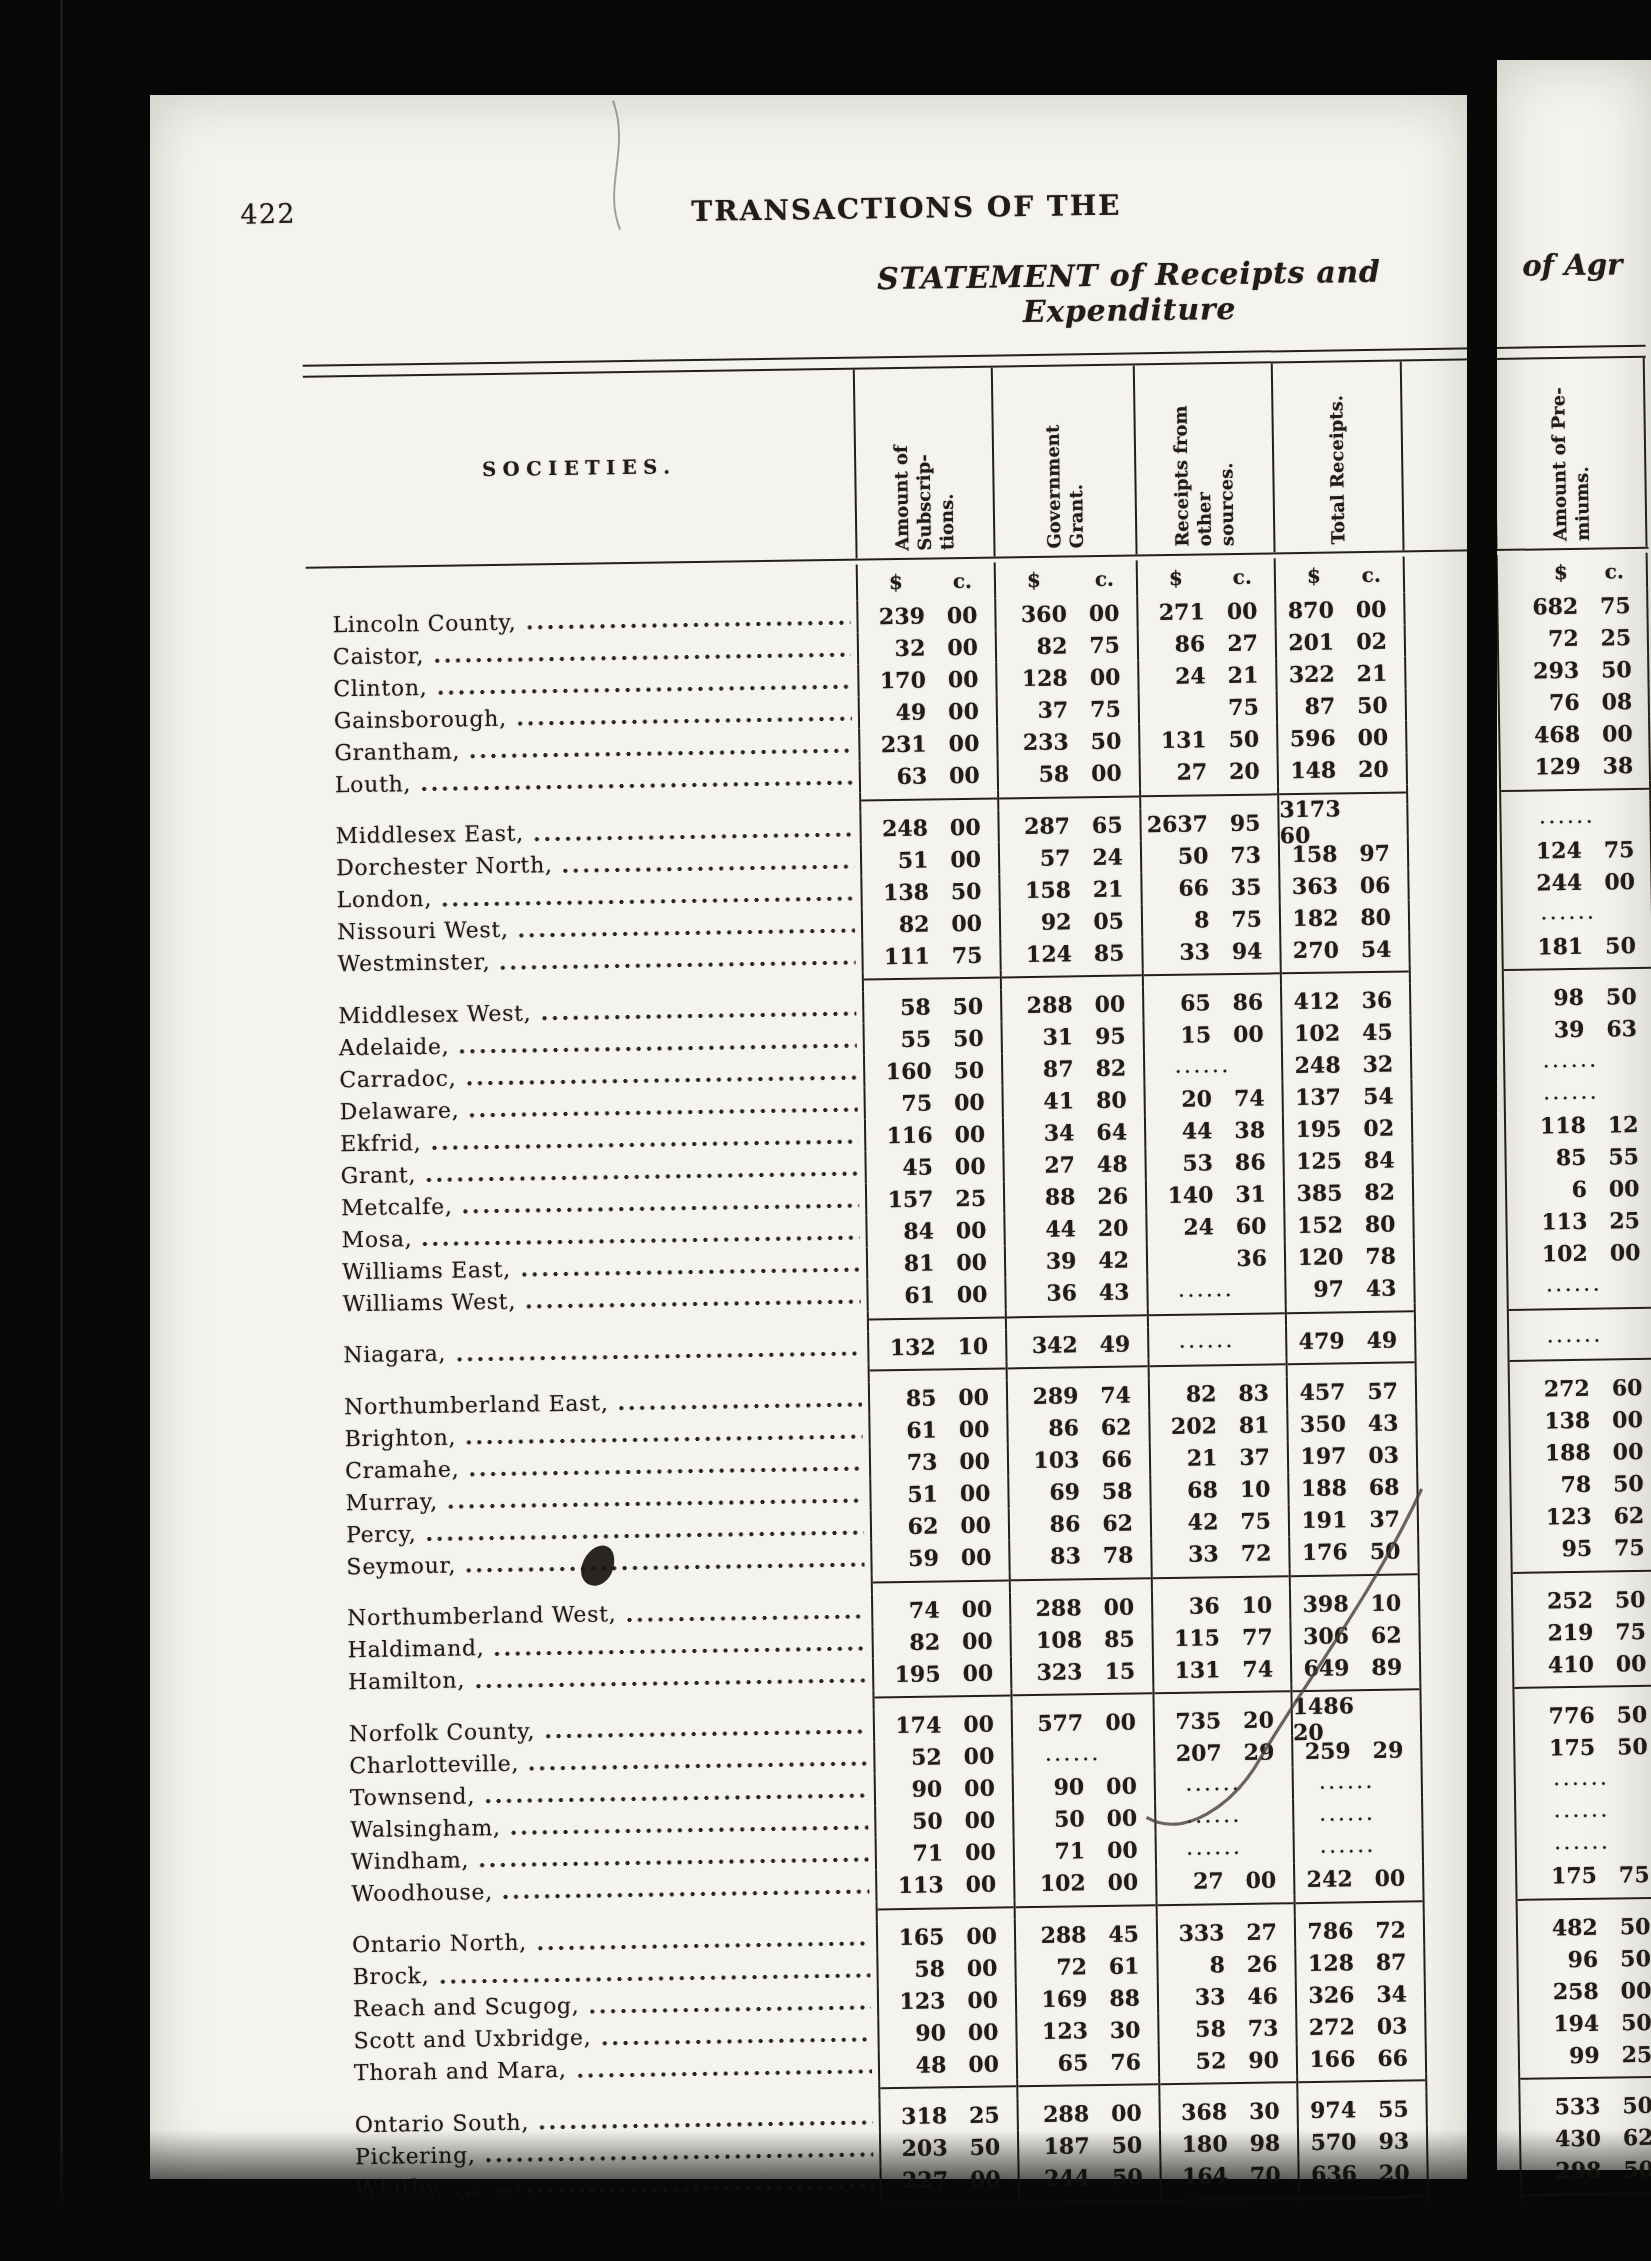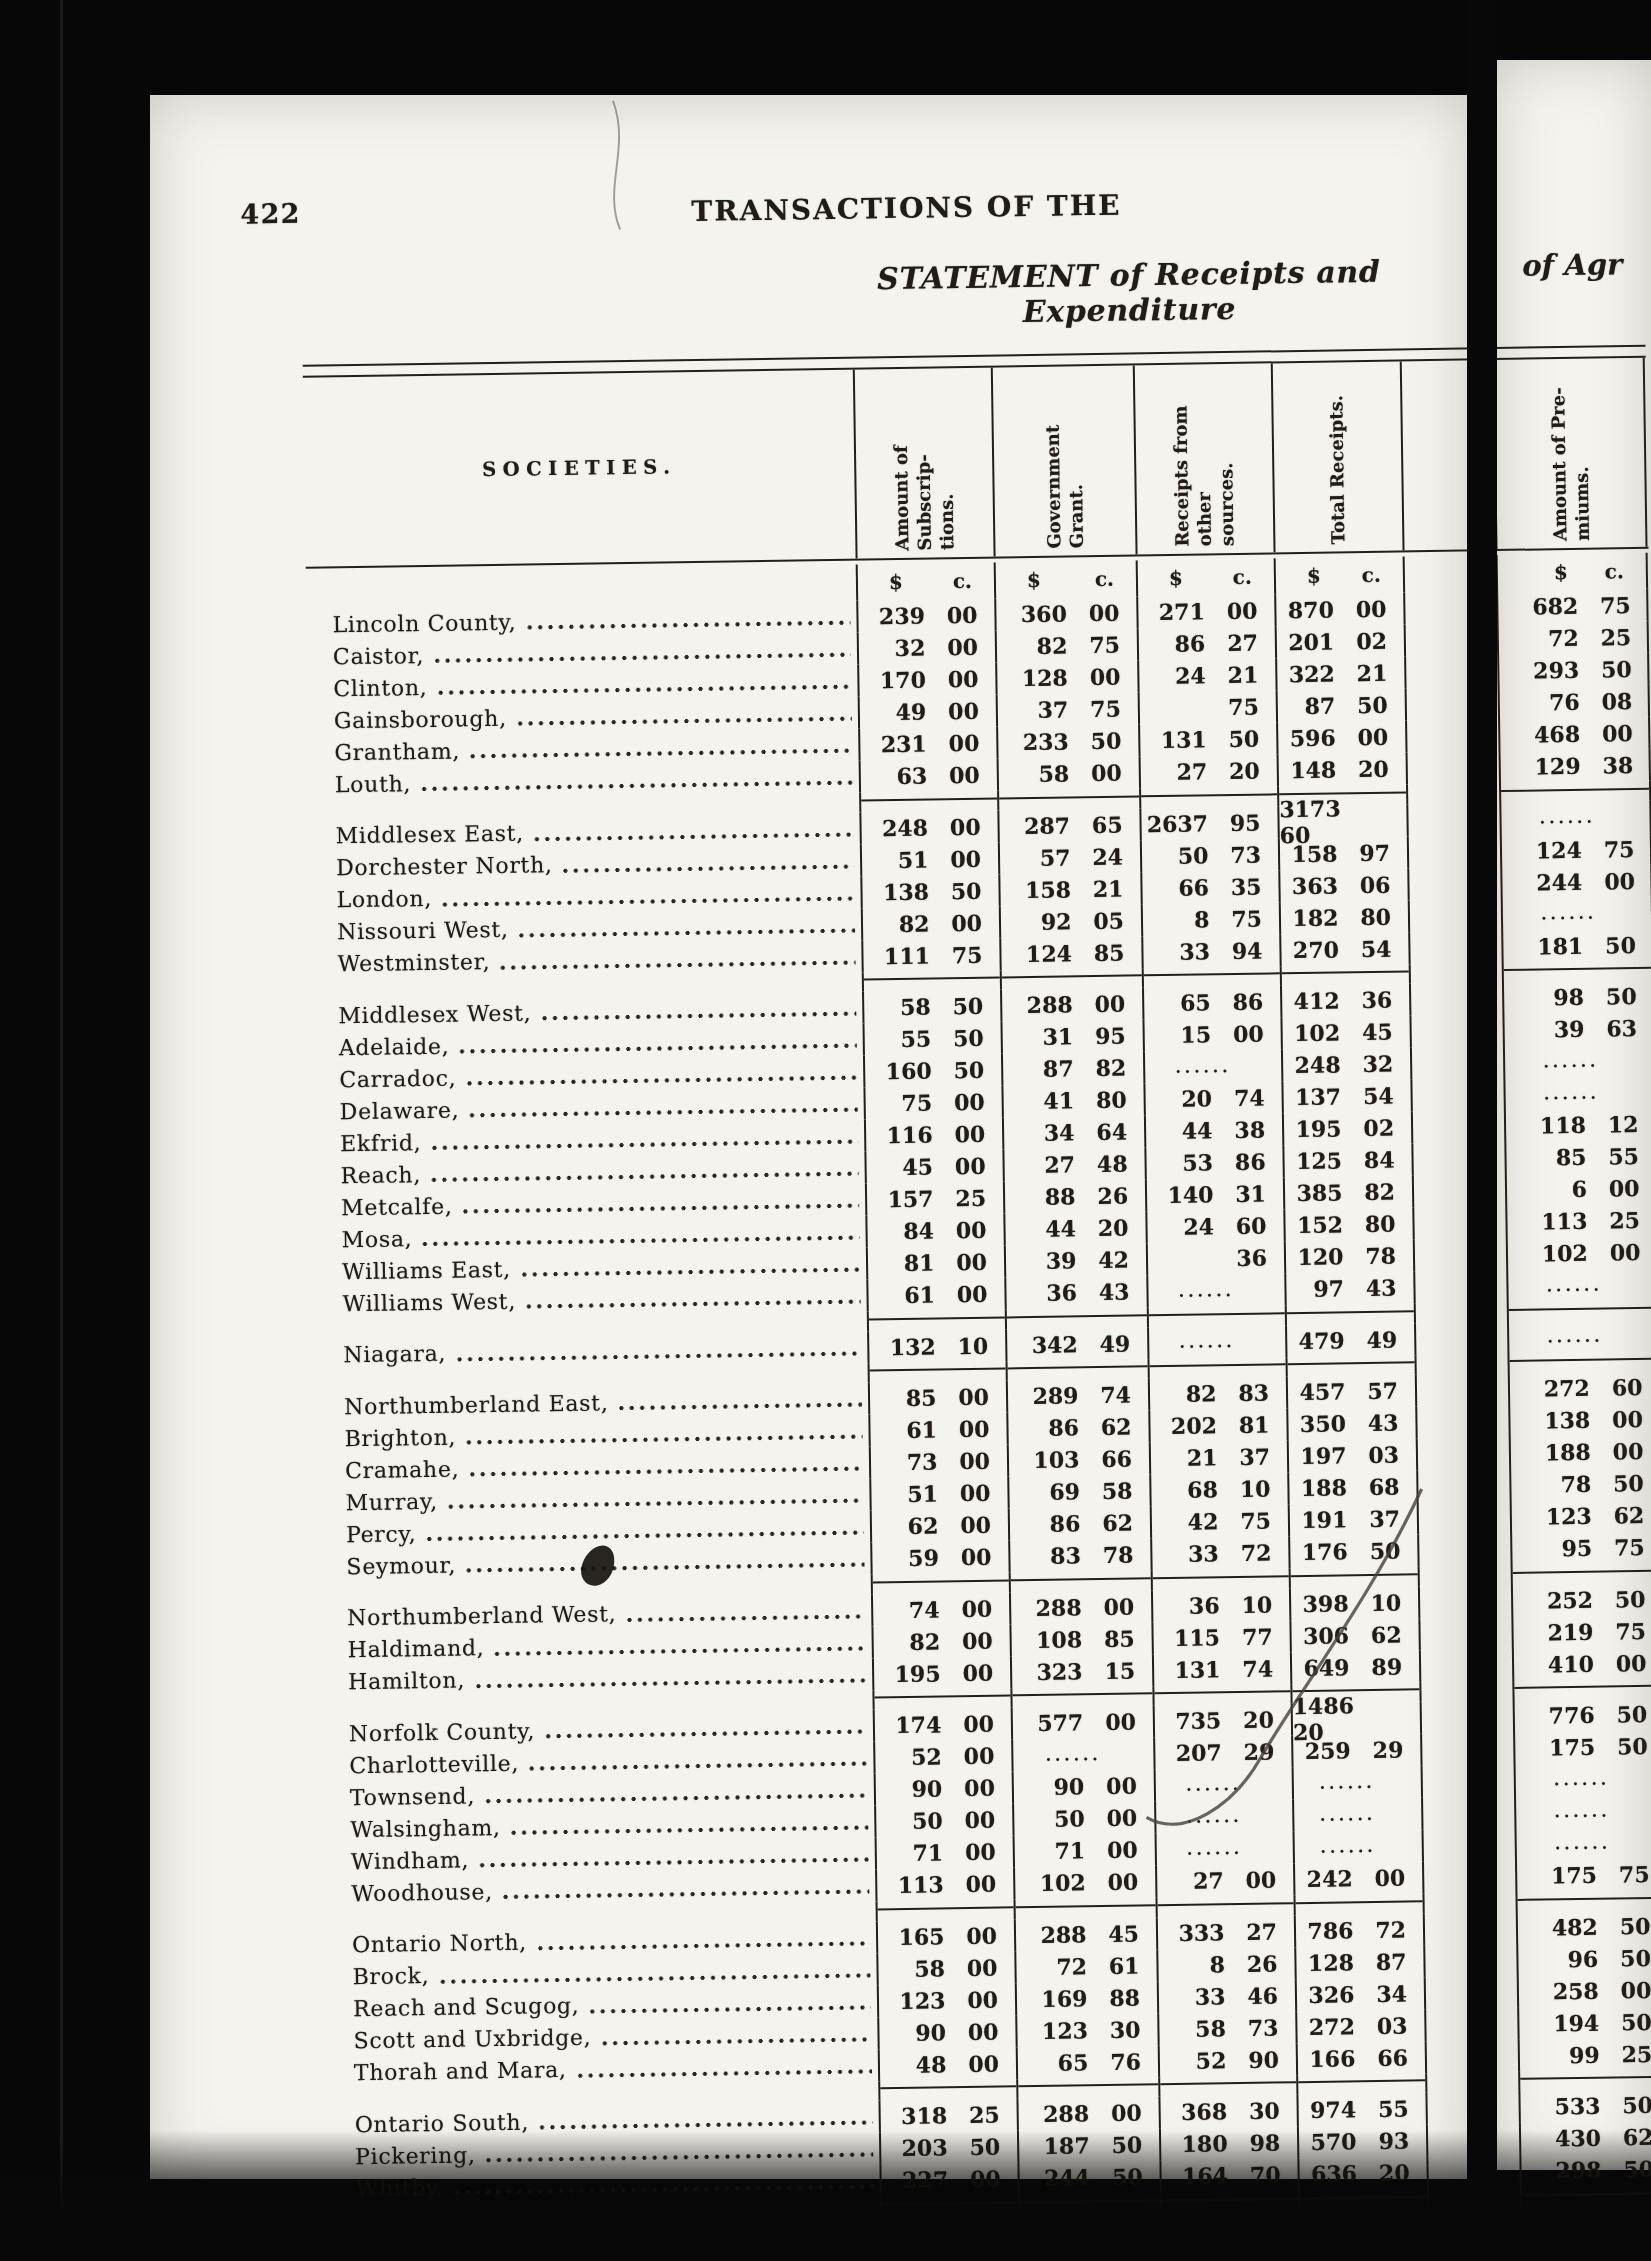--- a/index.html
+++ b/index.html
@@ -12,21 +12,21 @@
   .film-line{position:absolute;left:60px;top:0;width:2.6px;height:2261px;background:#1b1b1b;}
   .page{position:absolute;background:#f4f3ee;box-shadow:inset 0 0 59px rgba(95,90,75,.28);}
   .main-page{left:150px;top:95px;width:1319px;height:2084px;}
   .right-page{left:1495px;top:60px;width:156px;height:2110px;}
   .gutter{position:absolute;left:1467px;top:0;width:30px;height:2261px;background:#080808;z-index:6;}
   .bottom-fade{position:absolute;left:0;top:2130px;width:1652px;height:132px;z-index:7;
     background:linear-gradient(180deg,rgba(8,8,8,0) 0%,#080808 62%);}
   .content{position:absolute;left:0;top:0;width:1652px;height:2261px;z-index:3;
     transform:rotate(-0.85deg);transform-origin:826px 586px;
     text-shadow:0 0 1.3px rgba(35,28,18,.45);}
-  .pgnum{position:absolute;left:246px;top:190px;font-size:27px;font-weight:bold;letter-spacing:1.3px;}
+  .pgnum{position:absolute;left:246px;top:190px;font-size:27px;font-weight:normal;letter-spacing:1.3px;}
   .runhead{position:absolute;left:697px;top:193px;font-size:28px;font-weight:bold;letter-spacing:2px;}
   .stmt{position:absolute;left:837px;top:262px;width:593px;text-align:center;
     font-size:30px;font-weight:bold;font-style:italic;letter-spacing:0.7px;}
   .rhead{position:absolute;left:1527px;top:259px;width:169px;overflow:hidden;white-space:nowrap;
     font-size:29px;font-weight:bold;font-style:italic;}
   
   #tbl{position:absolute;left:306px;top:357px;width:1343px;}
   .rrow{display:flex;align-items:center;}
   .cell{box-sizing:border-box;height:100%;}
   .soc{width:550px;display:flex;align-items:center;padding-left:26px;}
@@ -358,21 +358,21 @@
           </div>
           <div class="cell num val w1">116 00</div>
           <div class="cell num val w2">34 64</div>
           <div class="cell num val w3">44 38</div>
           <div class="cell num val w4">195 02</div>
           <div class="cell gap"></div>
           <div class="cell num val prem">118 12</div>
         </div>
         <div class="rrow datarow">
           <div class="cell soc">
-            <div class="nm">Reach,</div>
+            <div class="nm">Grant,</div>
             <div class="lead"></div>
           </div>
           <div class="cell num val w1">45 00</div>
           <div class="cell num val w2">27 48</div>
           <div class="cell num val w3">53 86</div>
           <div class="cell num val w4">125 84</div>
           <div class="cell gap"></div>
           <div class="cell num val prem">85 55</div>
         </div>
         <div class="rrow datarow">

